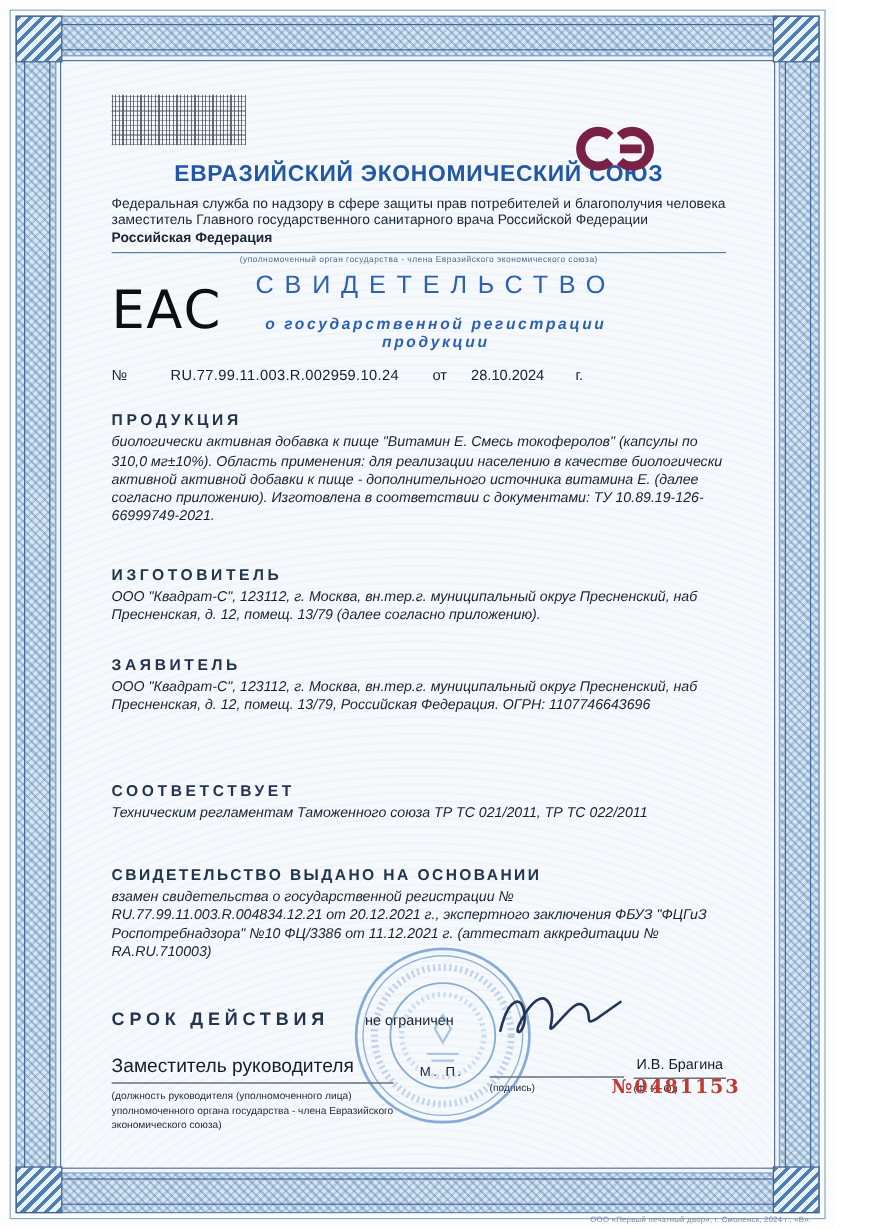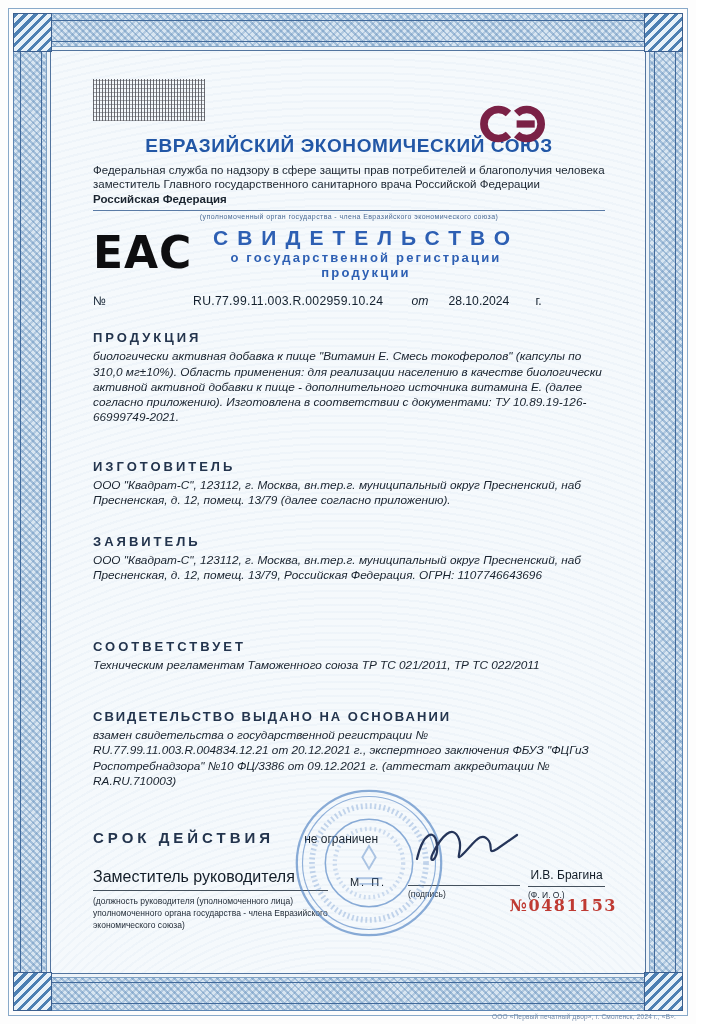--- a/index.html
+++ b/index.html
@@ -47,31 +47,31 @@
     font-size:19px; font-weight:bold; letter-spacing:.6px;
   }
   .auth { font-size:11.5px; color:#1b2530; line-height:1.26; }
   .auth.first { margin-top:6px; }
   .auth.bold { font-weight:bold; }
   .rule { margin-top:4px; border-top:1px solid #5a7ba6; }
   .auth-note { margin-top:2px; text-align:center; font-size:7px; letter-spacing:.4px; color:#4a6a94; }
 
   .title-row { margin-top:6px; display:grid; grid-template-columns:120px 1fr 120px; align-items:center; }
   .eac {
-    font-family:"DejaVu Sans", sans-serif; font-weight:700; font-size:44px;
+    font-family:"DejaVu Sans", sans-serif; font-weight:400; font-size:44px;
     color:#0e0e10; letter-spacing:1px; line-height:1;
   }
   .title-block { text-align:center; }
-  .doc-title { color:#2d5fb3; font-weight:bold; font-size:21px; letter-spacing:9px; }
-  .doc-subtitle { margin-top:0; color:#2d5fb3; font-weight:bold; font-size:13px; letter-spacing:2.2px; }
+  .doc-title { color:#2d5fb3; font-weight:normal; font-size:21px; letter-spacing:9px; }
+  .doc-subtitle { margin-top:12px; color:#2d5fb3; font-weight:bold; font-size:13px; letter-spacing:2.2px;font-style:italic; }
 
   .num-row { margin-top:14px; display:flex; align-items:baseline; font-size:12.2px; color:#13202e; }
   .num-row .lbl { color:#1b2a3a; }
-  .num-row .val { margin-left:87px; letter-spacing:.3px; }
-  .num-row .ot  { margin-left:28px;font-style:italic; }
+  .num-row .val { margin-left:36px; letter-spacing:.3px; }
+  .num-row .ot  { margin-left:28px; }
   .num-row .date { margin-left:20px; }
   .num-row .yr  { margin-left:26px; }
 
   
   .sec-title { font-weight:bold; font-size:13px; letter-spacing:3px; color:#23344d; }
   .sec-body { margin-top:4px; font-size:11.8px; line-height:1.28; color:#18222e;font-style:italic; }
   .s1 { margin-top:22px; }
   .s2 { margin-top:34px; }
   .s3 { margin-top:26px; }
   .s4 { margin-top:56px; }
@@ -164,21 +164,21 @@
         <div class="sec-body">ООО "Квадрат-С", 123112, г. Москва, вн.тер.г. муниципальный округ Пресненский, наб Пресненская, д. 12, помещ. 13/79, Российская Федерация. ОГРН: 1107746643696</div>
       </div>
 
       <div class="sec s4">
         <div class="sec-title">СООТВЕТСТВУЕТ</div>
         <div class="sec-body">Техническим регламентам Таможенного союза ТР ТС 021/2011, ТР ТС 022/2011</div>
       </div>
 
       <div class="sec s5">
         <div class="sec-title">СВИДЕТЕЛЬСТВО ВЫДАНО НА ОСНОВАНИИ</div>
-        <div class="sec-body">взамен свидетельства о государственной регистрации № RU.77.99.11.003.R.004834.12.21 от 20.12.2021 г., экспертного заключения ФБУЗ "ФЦГиЗ Роспотребнадзора" №10 ФЦ/3386 от 09.12.2021 г. (аттестат аккредитации № RA.RU.710003)</div>
+        <div class="sec-body">взамен свидетельства о государственной регистрации № RU.77.99.11.003.R.004834.12.21 от 20.12.2021 г., экспертного заключения ФБУЗ "ФЦГиЗ Роспотребнадзора" №10 ФЦ/3386 от 11.12.2021 г. (аттестат аккредитации № RA.RU.710003)</div>
       </div>
 
       <div class="validity">
         <span class="validity-title">СРОК ДЕЙСТВИЯ</span>
         <span class="validity-value">не ограничен</span>
       </div>
 
       <div class="sig-row">
         <div>
           <div class="sig-pos-text">Заместитель  руководителя</div>

